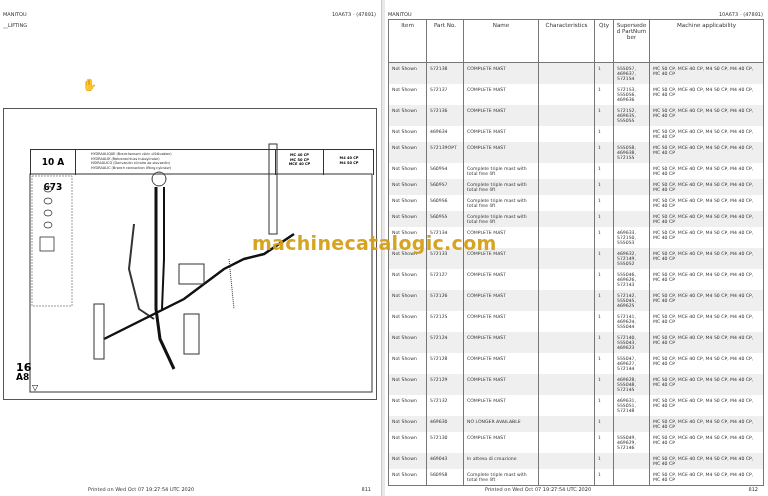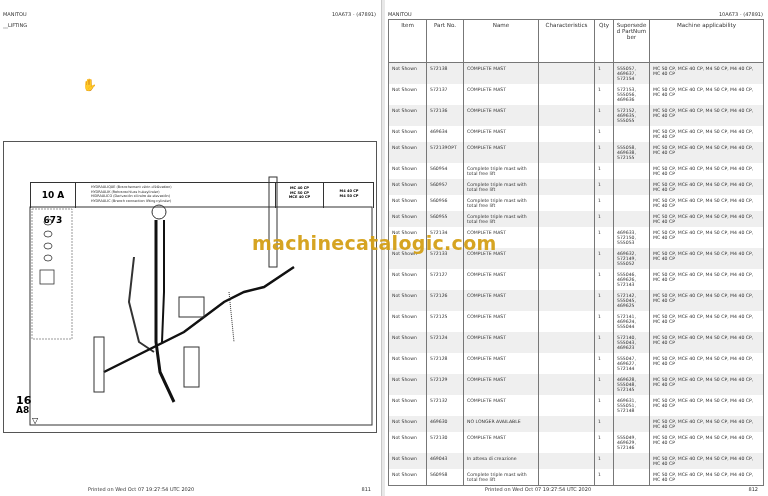--- a/index.html
+++ b/index.html
@@ -4,21 +4,21 @@
 <style>
   html, body { margin:0; padding:0; }
   body { width:768px; height:496px; background:#e8e8e8; position:relative; overflow:hidden; font-family:"DejaVu Sans", sans-serif; }
   .page { position:absolute; top:0; background:#fff; height:496px; overflow:hidden; }
   .page.left { left:0; width:381px; border-right:1px solid #c8c8c8; }
   .page.right { left:385px; width:383px; }
   .hdr-l { position:absolute; top:11px; left:3px; font-size:5px; color:#333; }
   .hdr-sub { position:absolute; top:22px; left:3px; font-size:5px; color:#333; }
   .hdr-r { position:absolute; top:11px; right:5px; font-size:5px; color:#333; }
   .hand { position:absolute; top:78px; left:82px; font-size:12px; color:#222; }
-  .drawing { position:absolute; left:3px; top:108px; width:372px; height:290px; border:1px solid #555; background:#fff;margin-top:33px; }
+  .drawing { position:absolute; left:3px; top:108px; width:372px; height:290px; border:1px solid #555; background:#fff; }
   .footer { position:absolute; bottom:4px; font-size:5px; color:#333; }
   .pg-num { position:absolute; bottom:4px; right:10px; font-size:5px; color:#333; }
   table.parts { position:absolute; top:19px; left:3px; width:375px; border-collapse:collapse; font-size:4.6px; color:#333; table-layout:fixed; }
   table.parts th { font-weight:normal; font-size:5.6px; border:1px solid #777; padding:2px 2px; vertical-align:top; height:38px; text-align:center; background:#fff; }
   table.parts td { border-left:1px solid #777; border-right:1px solid #777; padding:3px 2px 3px 3px; vertical-align:top; line-height:5px; }
   table.parts tr.odd td { background:#efefef; }
   table.parts tr:last-child td { border-bottom:1px solid #777; }
   .watermark { position:absolute; top:232px; left:252px; font-size:19px; font-weight:bold; color:#d4a017; opacity:0.95; letter-spacing:0.3px; font-family:"DejaVu Sans", sans-serif; white-space:nowrap; z-index:10; }
   .title-box { position:absolute; left:26px; top:40px; width:342px; height:25px; border:1px solid #333; border-bottom:none; }
   .code-box { position:absolute; left:0; top:0; width:44px; height:25px; border-right:1px solid #333; font-size:9px; font-weight:bold; text-align:center; line-height:25px; }

